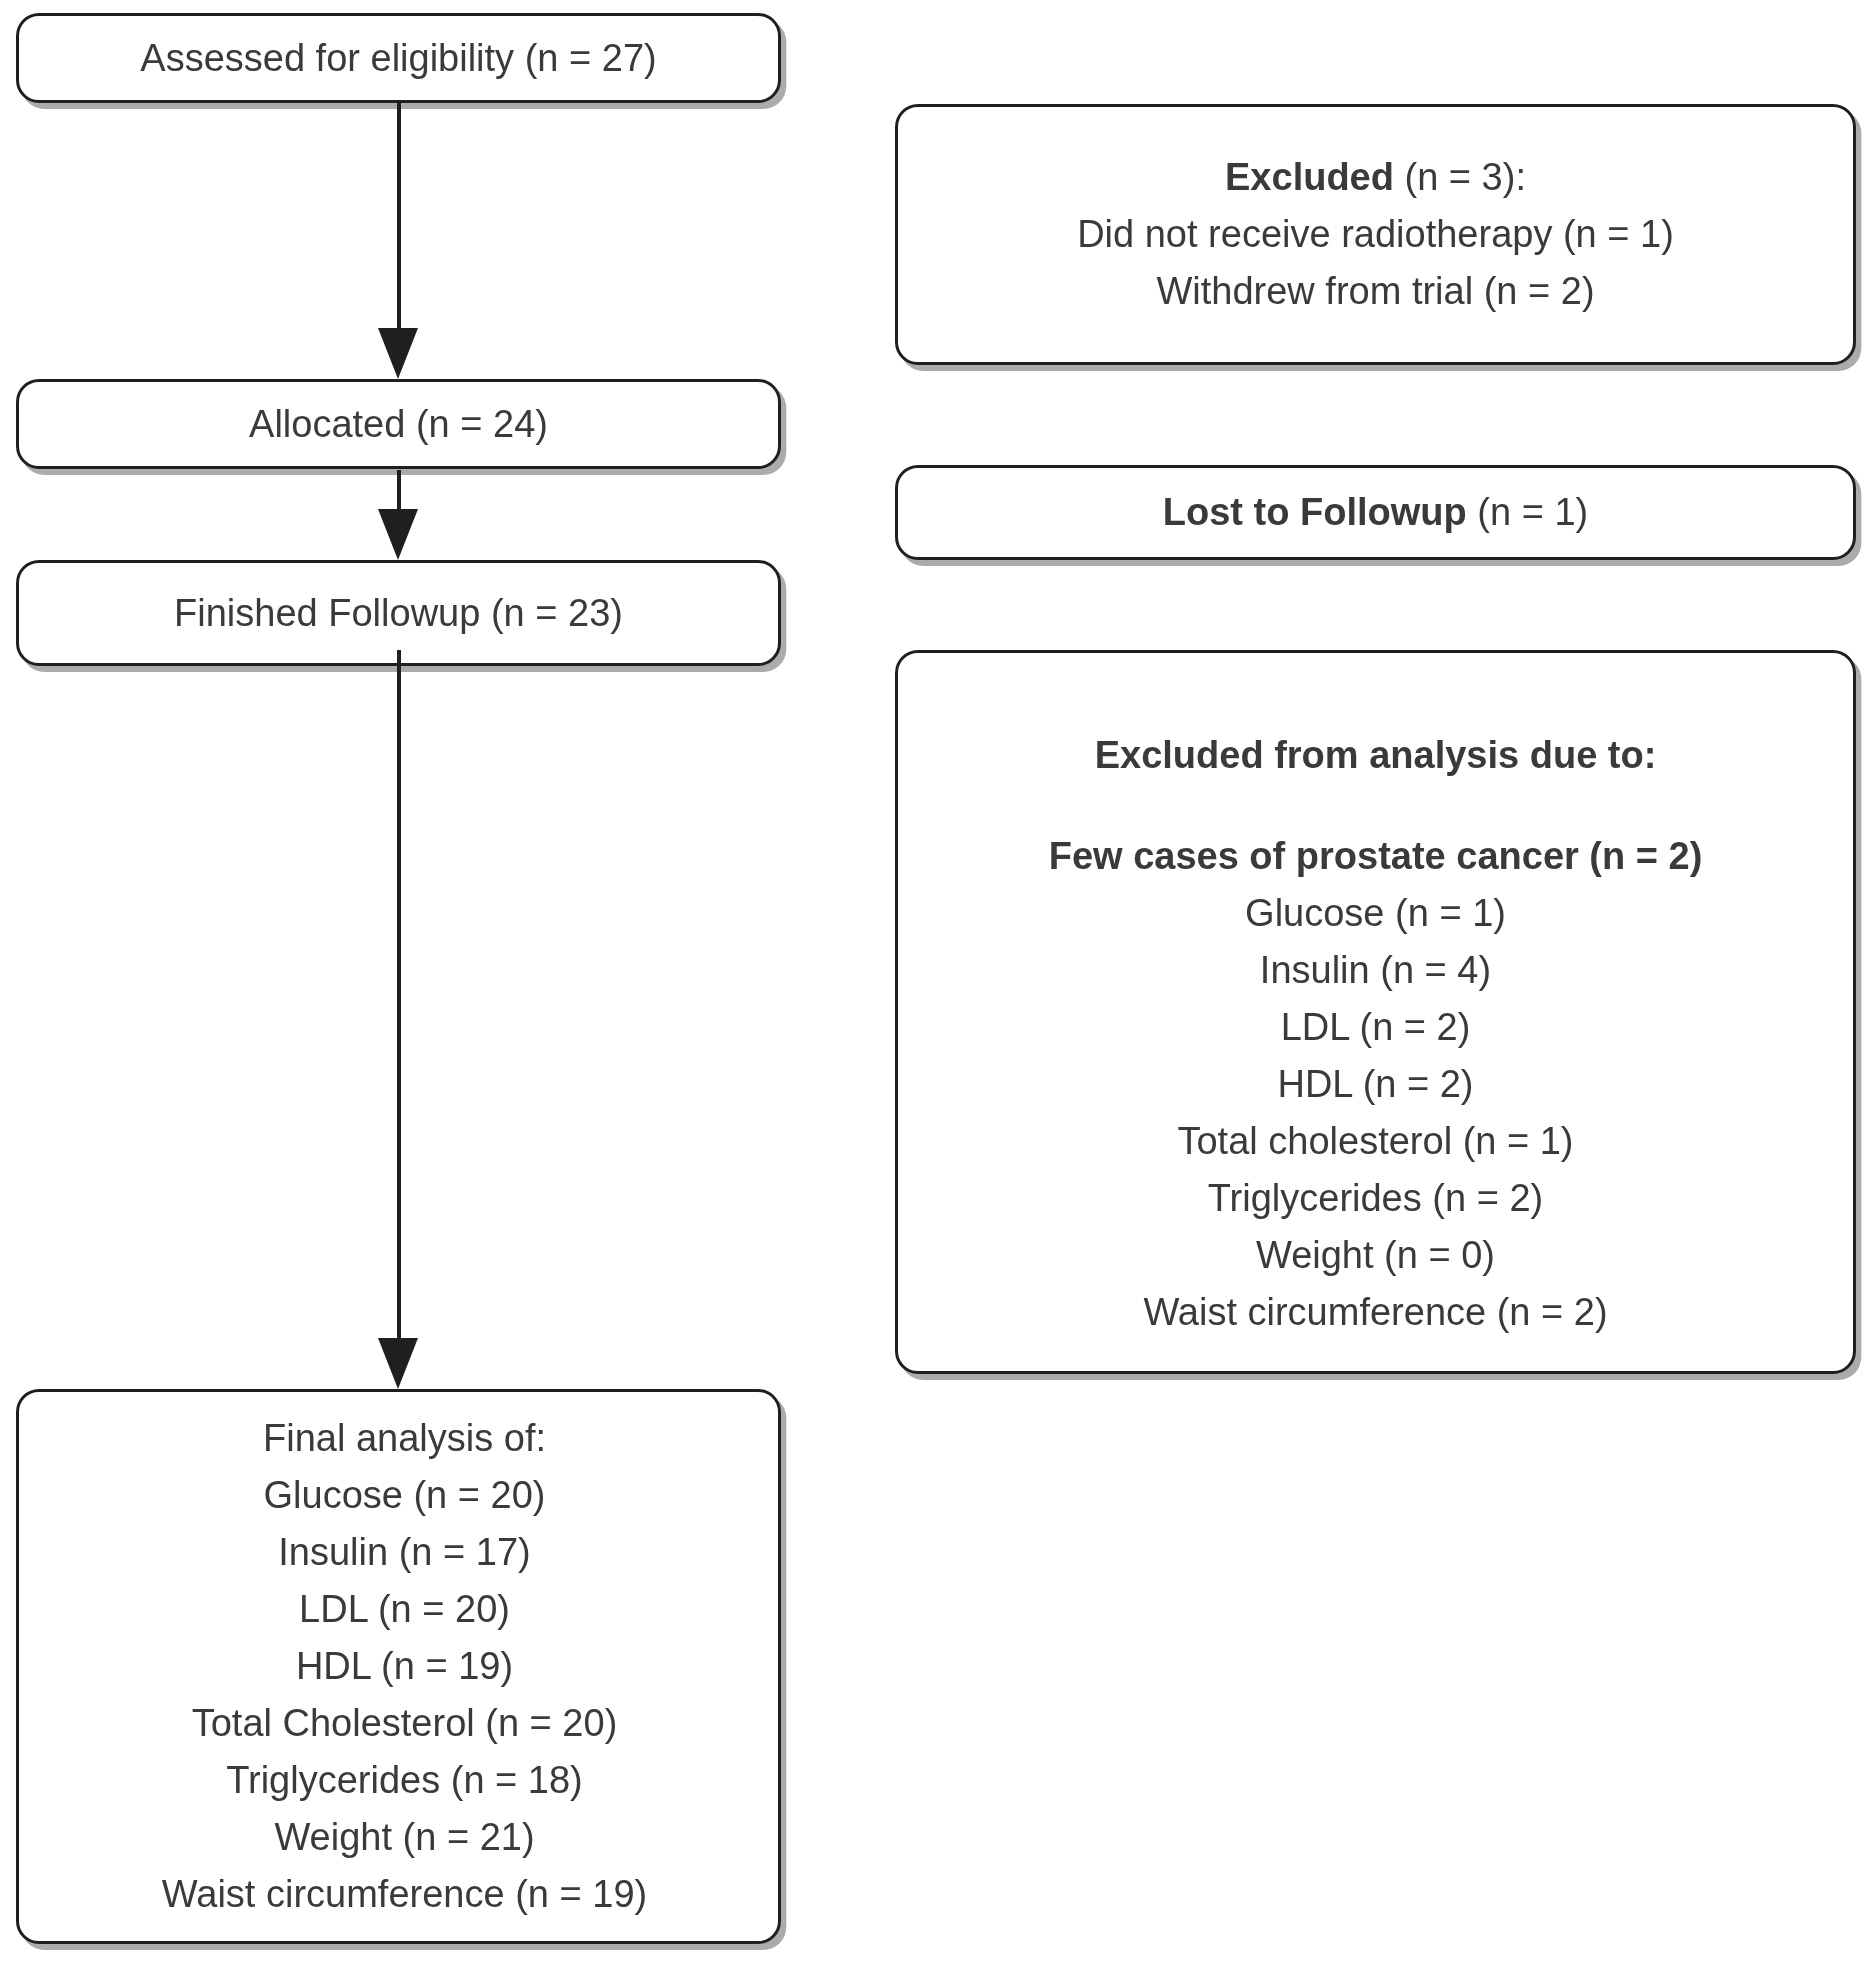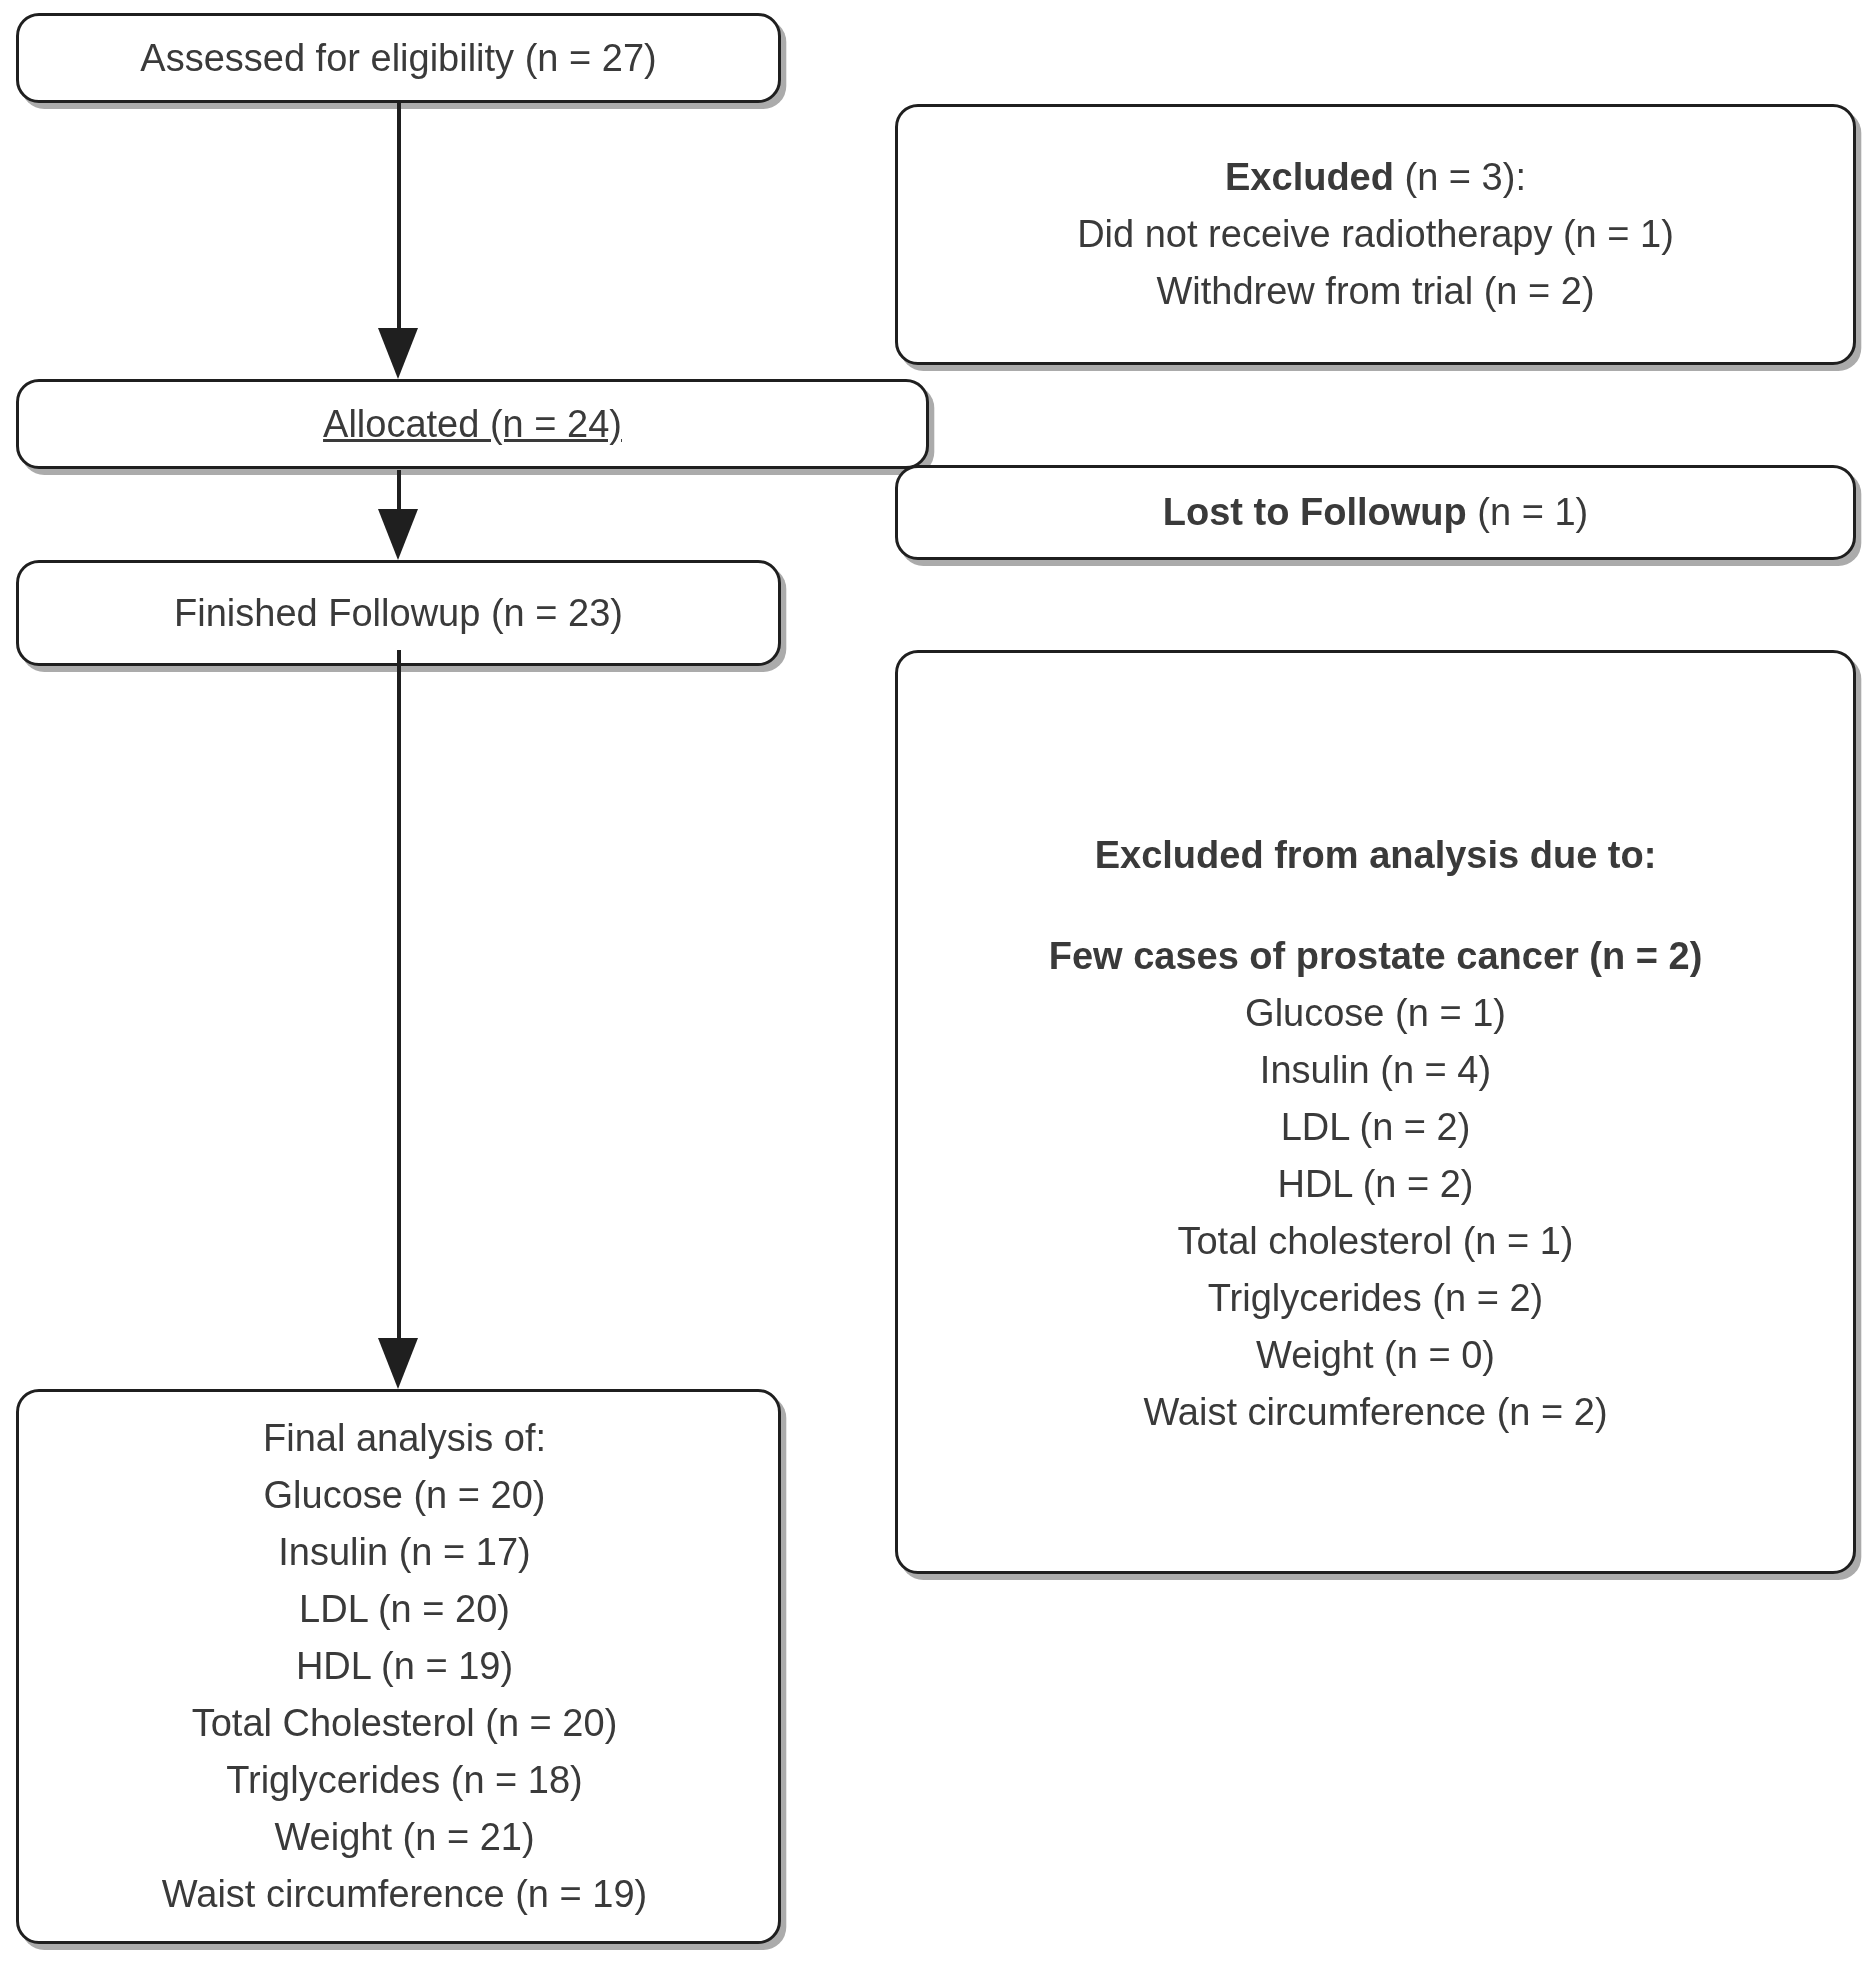--- a/index.html
+++ b/index.html
@@ -46,24 +46,24 @@
     width: 0;
     height: 0;
     border-left: 20px solid transparent;
     border-right: 20px solid transparent;
     border-top: 51px solid #1f1f1f;
     left: 378px;
   }
   
   #box-assessed  { left: 16px;   top: 13px;   width: 765px;  height: 90px; }
   #box-excluded  { left: 895px; top: 104px;  width: 961px; height: 261px; }
-  #box-allocated { left: 16px;   top: 379px;  width: 913px;  height: 90px; text-decoration: underline; }
+  #box-allocated { left: 16px;   top: 379px;  width: 765px;  height: 90px; }
   #box-lost      { left: 895px; top: 465px;  width: 961px; height: 95px; }
   #box-finished  { left: 16px;   top: 560px;  width: 765px;  height: 106px; }
-  #box-analysis-excluded { left: 895px; top: 650px; width: 961px; height: 924px; }
+  #box-analysis-excluded { left: 895px; top: 650px; width: 961px; height: 724px; }
   #box-final     { left: 16px;   top: 1389px; width: 765px;  height: 555px; padding-left: 12px; }
   
   #arrow1-shaft { top: 103px; height: 227px; }
   #arrow1-head  { top: 328px; }
   #arrow2-shaft { top: 470px; height: 41px; }
   #arrow2-head  { top: 509px; }
   #arrow3-shaft { top: 650px; height: 690px; }
   #arrow3-head  { top: 1338px; }
 </style>
 </head>

